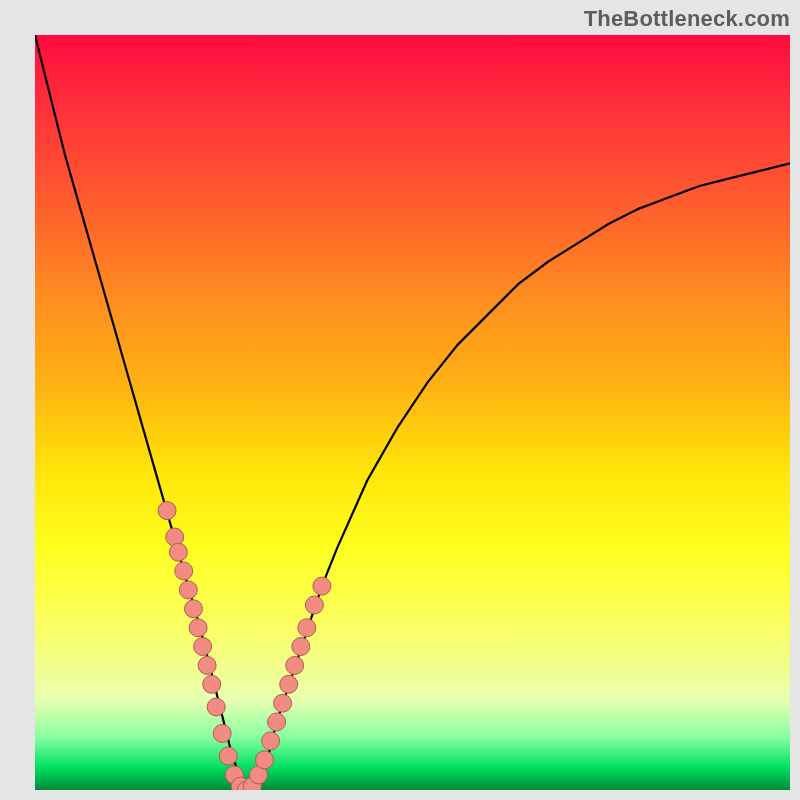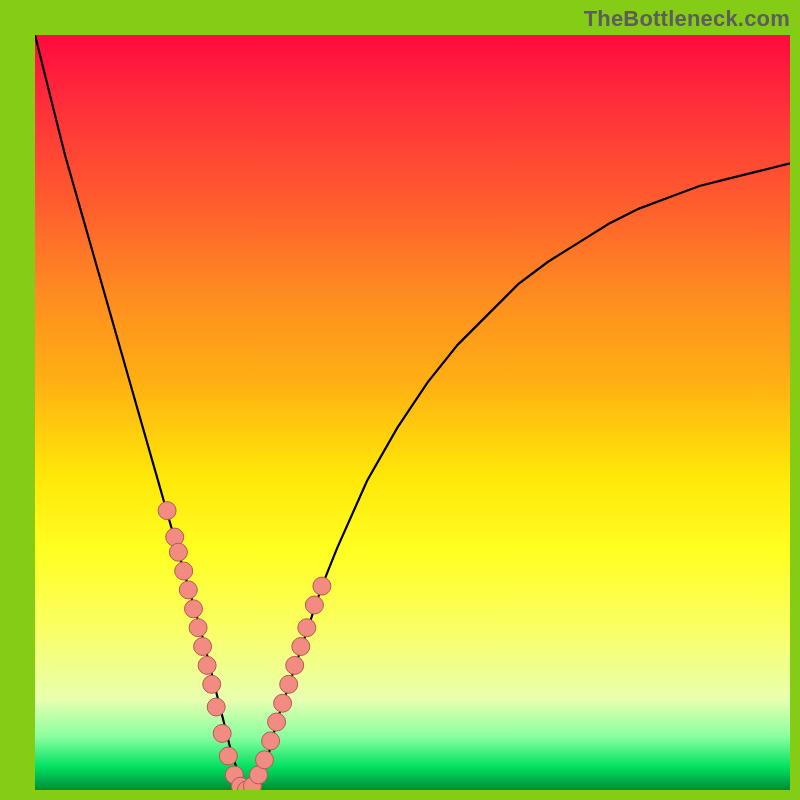--- a/index.html
+++ b/index.html
@@ -7,21 +7,21 @@
     padding: 0;
     width: 800px;
     height: 800px;
     overflow: hidden;
     background: #000;
   }
   .stage {
     position: relative;
     width: 800px;
     height: 800px;
-    background: #84cc16;
+    background: #e5e5e5;
   }
   .plot-area {
     position: absolute;
     left: 35px;
     top: 35px;
     width: 755px;
     height: 755px;
     background: linear-gradient(to bottom,
       #ff0a3e 0%,
       #ff2a3c 8%,

